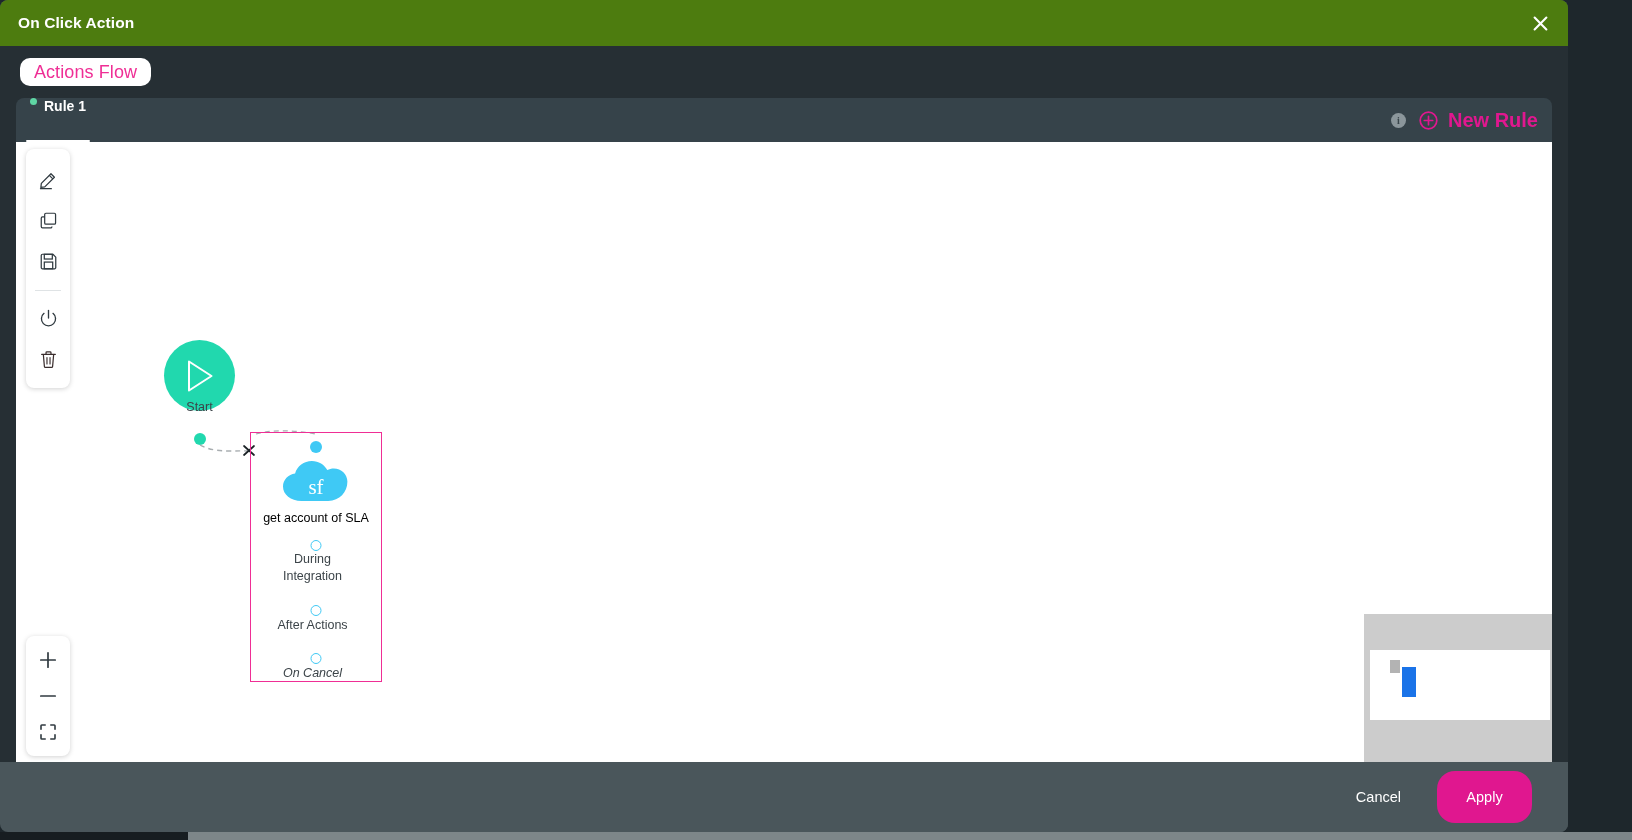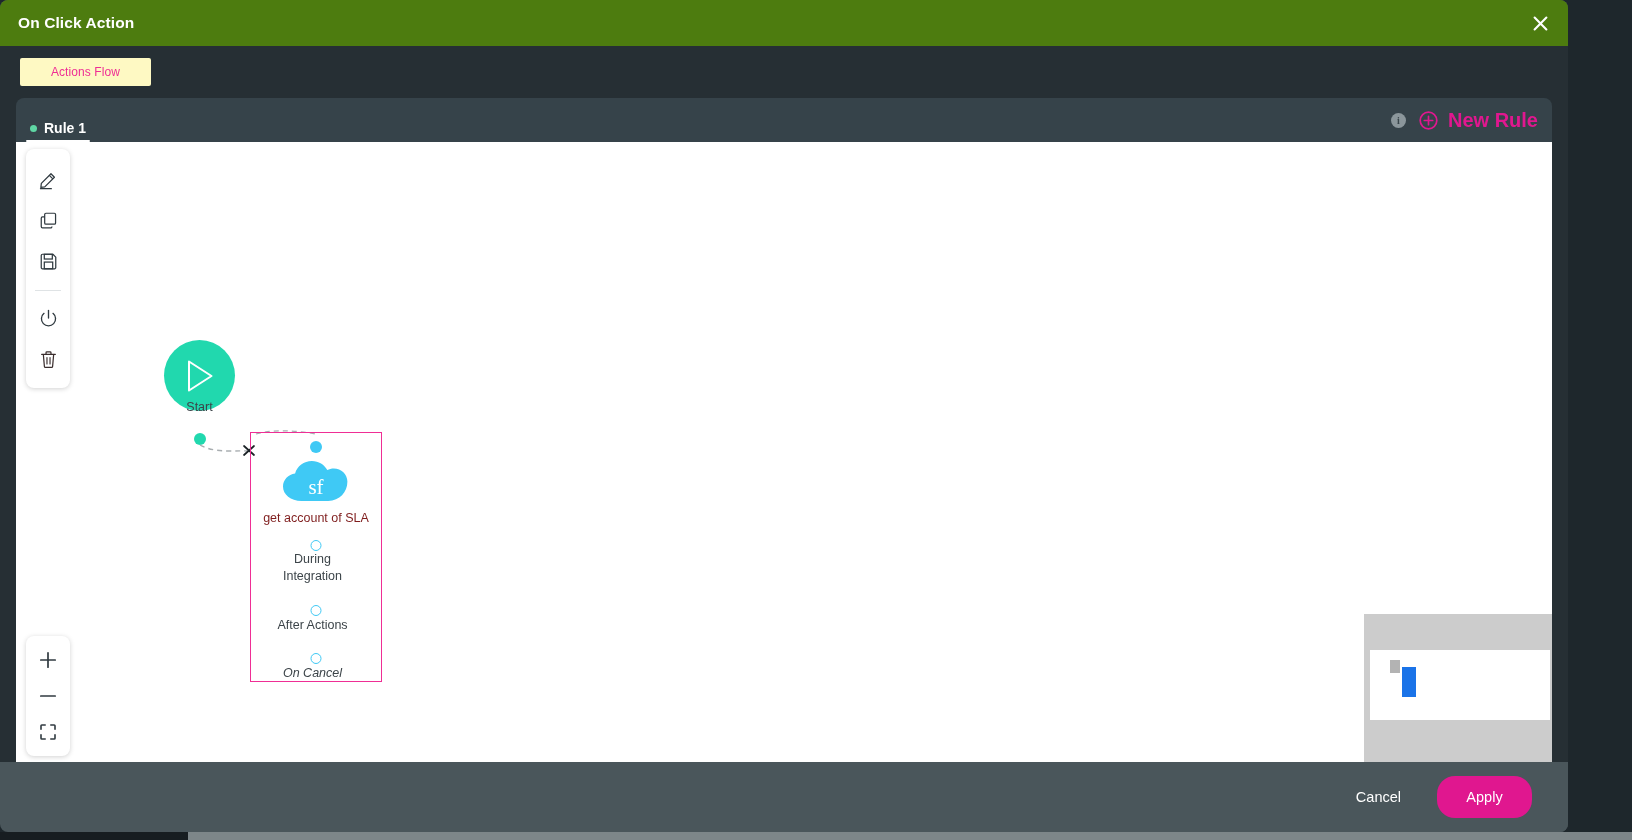--- a/index.html
+++ b/index.html
@@ -70,27 +70,27 @@
 
   
   .tabs-strip {
     height: 52px;
     flex: 0 0 52px;
     display: flex;
     align-items: center;
     padding-left: 20px;
   }
   .flow-tab {
-    background: #fef9c3;
+    background: #ffffff;
     color: #ef2e95;
     border: none;
-    border-radius: 2px;
+    border-radius: 10px;
     height: 28px;
     min-width: 131px;
-    font-size: 12px;
+    font-size: 18px;
     font-family: "Liberation Sans", sans-serif;
     cursor: pointer;
     display: flex;
     align-items: center;
     justify-content: center;
     letter-spacing: 0.1px;
   }
 
   
   .rule-bar {
@@ -102,23 +102,23 @@
     border-top-right-radius: 8px;
     display: flex;
     align-items: center;
     position: relative;
     padding: 0 14px 0 0;
   }
   .rule-tab {
     position: relative;
     height: 44px;
     display: flex;
-    align-items: center;
+    align-items: flex-start;
     gap: 7px;
-    padding: 16px 14px 0 14px;
+    padding: 0 14px 0 14px;
     cursor: pointer;
   }
   .rule-dot {
     width: 7px; height: 7px;
     border-radius: 50%;
     background: #5fd6a4;
     flex: 0 0 auto;
   }
   .rule-label {
     color: #ffffff;
@@ -268,21 +268,21 @@
     transform: translateX(-50%);
     width: 72px; height: 48px;
   }
   .sf-cloud svg { display: block; }
   .sf-name {
     position: absolute;
     left: -5px; right: -5px;
     top: 78px;
     text-align: center;
     font-size: 12.5px;
-    color: #7f1d1d;
+    color: #000000;
     white-space: nowrap;
   }
   .sf-port {
     position: absolute;
     left: 50%;
     transform: translateX(-50%);
     width: 11px; height: 11px;
     border-radius: 50%;
     border: 1.5px solid #3fc9f5;
     background: #ffffff;
@@ -368,21 +368,21 @@
     cursor: pointer;
     font-family: "Liberation Sans", sans-serif;
     padding: 6px 4px;
   }
   .apply-btn {
     background: #e0178f;
     border: none;
     color: #ffffff;
     font-size: 14.5px;
     border-radius: 18px;
-    height: 42px;
+    height: 52px;
     width: 95px;
     cursor: pointer;
     font-family: "Liberation Sans", sans-serif;
   }
 
   
   .page-scrollbar {
     position: absolute;
     left: 0; bottom: 0;
     width: 1632px;

